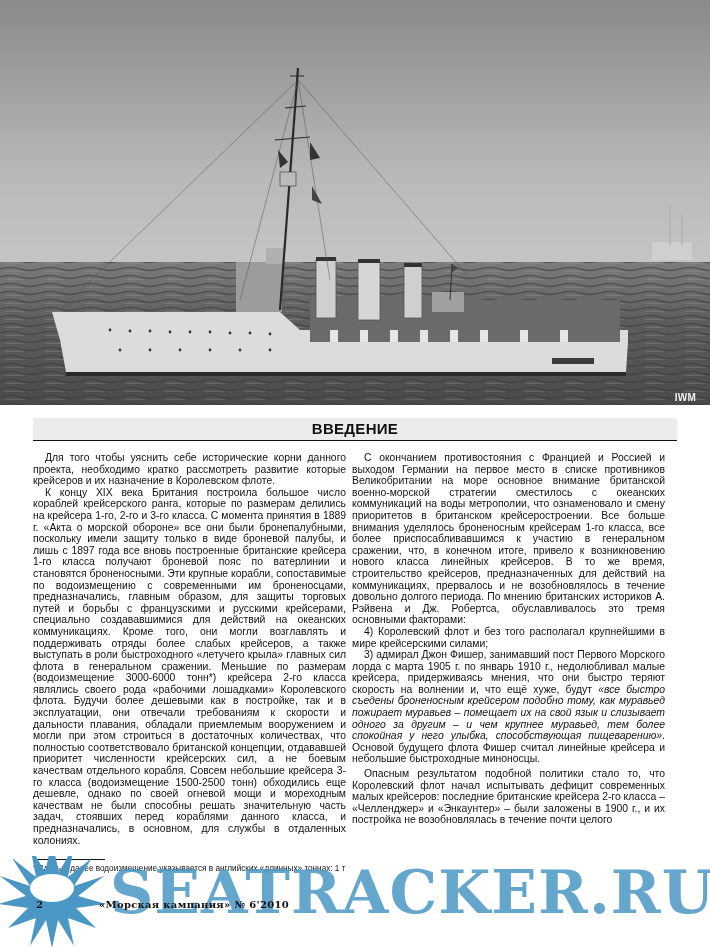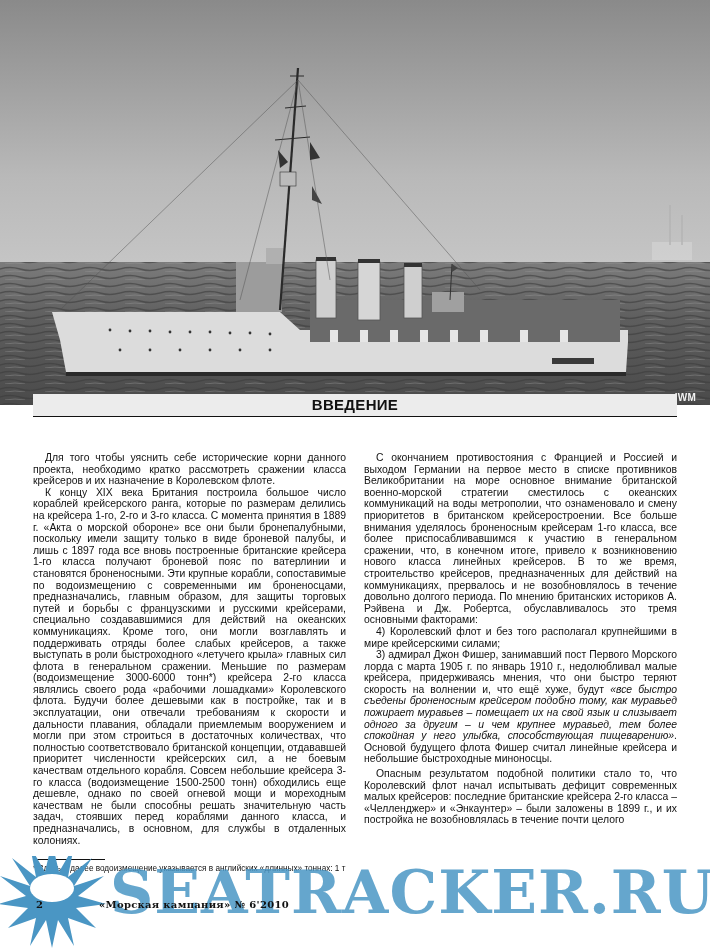--- a/index.html
+++ b/index.html
@@ -1,24 +1,24 @@
 <!DOCTYPE html>
 <html><head>
 <meta charset="utf-8">
 <style>
   html, body { margin: 0; padding: 0; }
   body { width: 710px; height: 948px; background: #ffffff; position: relative; overflow: hidden; font-family: "Liberation Sans", sans-serif; color: #111; }
   .photo { position: absolute; left: 0; top: 0; width: 710px; height: 405px; overflow: hidden; }
   .photo svg { display: block; }
   .credit { position: absolute; right: 14px; top: 392px; font-size: 10px; font-weight: bold; color: #f2f2f2; letter-spacing: 0.2px; margin-left: 48px; }
-  .section-bar { position: absolute; left: 33px; top: 394px; width: 644px; height: 22px; background: #ececec; border-bottom: 1.5px solid #111; text-align: center; }
+  .section-bar { position: absolute; left: 33px; top: 418px; width: 644px; height: 22px; background: #ececec; border-bottom: 1.5px solid #111; text-align: center; }
   .section-bar span { font-size: 15px; font-weight: bold; line-height: 22px; letter-spacing: 0.3px; }
   .col { position: absolute; top: 452px; font-size: 10.4px; line-height: 11.6px; text-align: justify; }
   .col-left { left: 33px; width: 313px; }
-  .col-right { left: 364px; width: 313px; }
+  .col-right { left: 352px; width: 313px; }
   .col p { margin: 0; text-indent: 12px; }
   .col p.gap { margin-top: 3px; }
   .col em { font-style: italic; margin-top: 16px; }
   .fn-rule { position: absolute; left: 33px; top: 859px; width: 72px; border-top: 1px solid #111; }
   .footnote { position: absolute; left: 33px; top: 864px; width: 315px; font-size: 8.2px; line-height: 9.6px; }
   .footer-page { position: absolute; left: 36px; top: 899px; font-family: "DejaVu Serif", serif; font-weight: bold; font-size: 10px; }
   .footer-mag { position: absolute; left: 99px; top: 899px; font-family: "DejaVu Serif", serif; font-weight: bold; font-size: 10px; letter-spacing: 0.3px; }
   .watermark { position: absolute; left: 0; top: 856px; width: 710px; height: 92px; pointer-events: none; }
   .wm-text { position: absolute; left: 110px; top: 862px; font-family: "DejaVu Serif", serif; font-weight: bold; font-size: 60px; color: rgba(74,150,196,0.85); letter-spacing: 1px; line-height: 60px; white-space: nowrap; }
 </style>
@@ -116,29 +116,29 @@
     </g>
   </svg>
 </div>
 <div class="credit">IWM</div>
 
 <div class="section-bar">
   <span>ВВЕДЕНИЕ</span>
 </div>
 
 <div class="col col-left">
-  <p>Для того чтобы уяснить себе исторические корни данного проекта, необходимо кратко рассмотреть сражении класса крейсеров и их назначение в Королевском флоте.</p>
+  <p>Для того чтобы уяснить себе исторические корни данного проекта, необходимо кратко рассмотреть развитие которые крейсеров и их назначение в Королевском флоте.</p>
   <p>К концу XIX века Британия построила большое число кораблей крейсерского ранга, которые по размерам делились на крейсера 1-го, 2-го и 3-го класса. С момента принятия в 1889 г. «Акта о морской обороне» все они были бронепалубными, поскольку имели защиту только в виде броневой палубы, и лишь с 1897 года все вновь построенные британские крейсера 1-го класса получают броневой пояс по ватерлинии и становятся броненосными. Эти крупные корабли, сопоставимые по водоизмещению с современными им броненосцами, предназначались, главным образом, для защиты торговых путей и борьбы с французскими и русскими крейсерами, специально создававшимися для действий на океанских коммуникациях. Кроме того, они могли возглавлять и поддерживать отряды более слабых крейсеров, а также выступать в роли быстроходного «летучего крыла» главных сил флота в генеральном сражении. Меньшие по размерам (водоизмещение 3000-6000 тонн*) крейсера 2-го класса являлись своего рода «рабочими лошадками» Королевского флота. Будучи более дешевыми как в постройке, так и в эксплуатации, они отвечали требованиям к скорости и дальности плавания, обладали приемлемым вооружением и могли при этом строиться в достаточных количествах, что полностью соответствовало британской концепции, отдававшей приоритет численности крейсерских сил, а не боевым качествам отдельного корабля. Совсем небольшие крейсера 3-го класса (водоизмещение 1500-2500 тонн) обходились еще дешевле, однако по своей огневой мощи и мореходным качествам не были способны решать значительную часть задач, стоявших перед кораблями данного класса, и предназначались, в основном, для службы в отдаленных колониях.</p>
 </div>
 
 <div class="col col-right">
   <p>С окончанием противостояния с Францией и Россией и выходом Германии на первое место в списке противников Великобритании на море основное внимание британской военно-морской стратегии сместилось с океанских коммуникаций на воды метрополии, что ознаменовало и смену приоритетов в британском крейсеростроении. Все больше внимания уделялось броненосным крейсерам 1-го класса, все более приспосабливавшимся к участию в генеральном сражении, что, в конечном итоге, привело к возникновению нового класса линейных крейсеров. В то же время, строительство крейсеров, предназначенных для действий на коммуникациях, прервалось и не возобновлялось в течение довольно долгого периода. По мнению британских историков А. Рэйвена и Дж. Робертса, обуславливалось это тремя основными факторами:</p>
   <p>4) Королевский флот и без того располагал крупнейшими в мире крейсерскими силами;</p>
   <p><span>3) адмирал Джон Фишер, занимавший пост Первого Морского лорда с марта 1905 г. по январь 1910 г., недолюбливал малые крейсера, придерживаясь мнения, что они быстро теряют скорость на волнении и, что ещё хуже, будут </span><em>«все быстро съедены броненосным крейсером подобно тому, как муравьед пожирает муравьев – помещает их на свой язык и слизывает одного за другим – и чем крупнее муравьед, тем более спокойная у него улыбка, способствующая пищеварению»</em><span>. Основой будущего флота Фишер считал линейные крейсера и небольшие быстроходные миноносцы.</span></p>
-  <p class="gap">Опасным результатом подобной политики стало то, что Королевский флот начал испытывать дефицит современных малых крейсеров: последние британские крейсера 2-го класса – «Челленджер» и «Энкаунтер» – были заложены в 1899 г., и их постройка не возобновлялась в течение почти целого</p>
+  <p class="gap">Опасным результатом подобной политики стало то, что Королевский флот начал испытывать дефицит современных малых крейсеров: последние британские крейсера 2-го класса – «Челленджер» и «Энкаунтер» – были заложены в 1900 г., и их постройка не возобновлялась в течение почти целого</p>
 </div>
 
 <div class="fn-rule"></div>
 <div class="footnote">* Здесь и далее водоизмещение указывается в английских «длинных» тоннах: 1 т = 1016 кг.</div>
 
 <svg class="watermark" width="710" height="92" viewBox="0 0 710 92">
   <g transform="translate(52,38)" fill="#4a96c4">
     <polygon points="0,-52 7,-22 22,-48 16,-17 40,-36 22,-8 52,-18 26,2 54,10 24,14 44,34 16,24 22,52 6,26 0,54 -6,26 -22,52 -16,24 -44,34 -24,14 -54,10 -26,2 -52,-18 -22,-8 -40,-36 -16,-17 -22,-48 -7,-22"></polygon>
     <ellipse cx="0" cy="-6" rx="22" ry="14" fill="#ffffff"></ellipse>
   </g>

